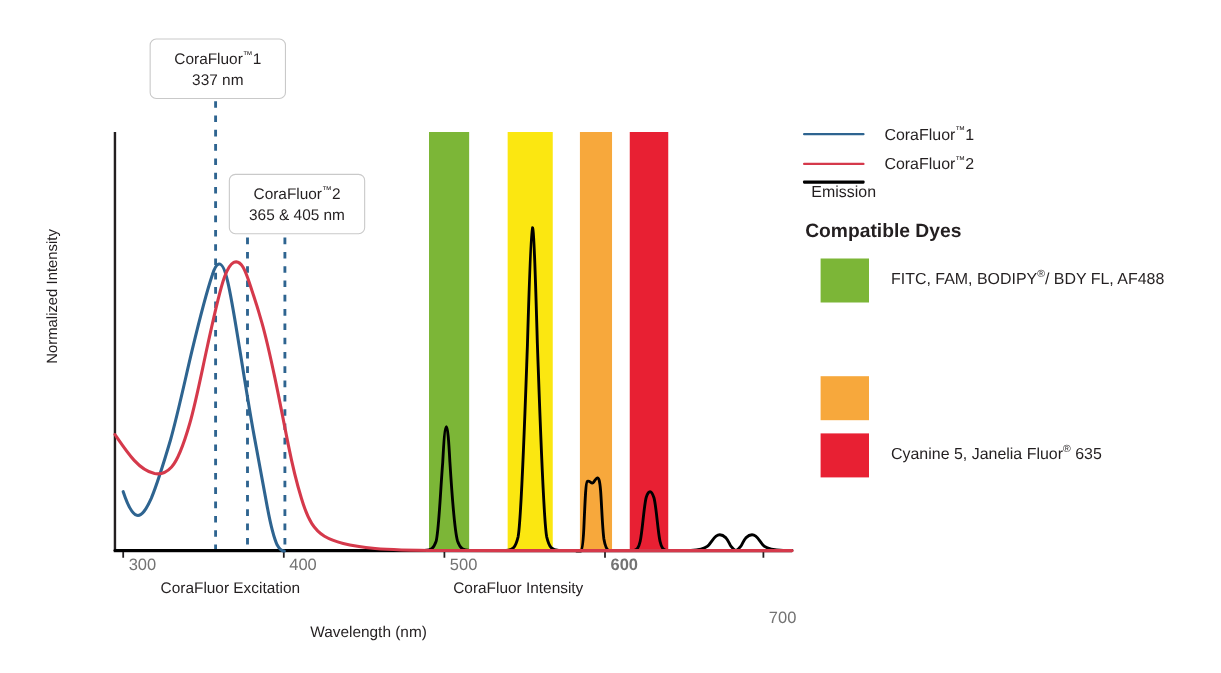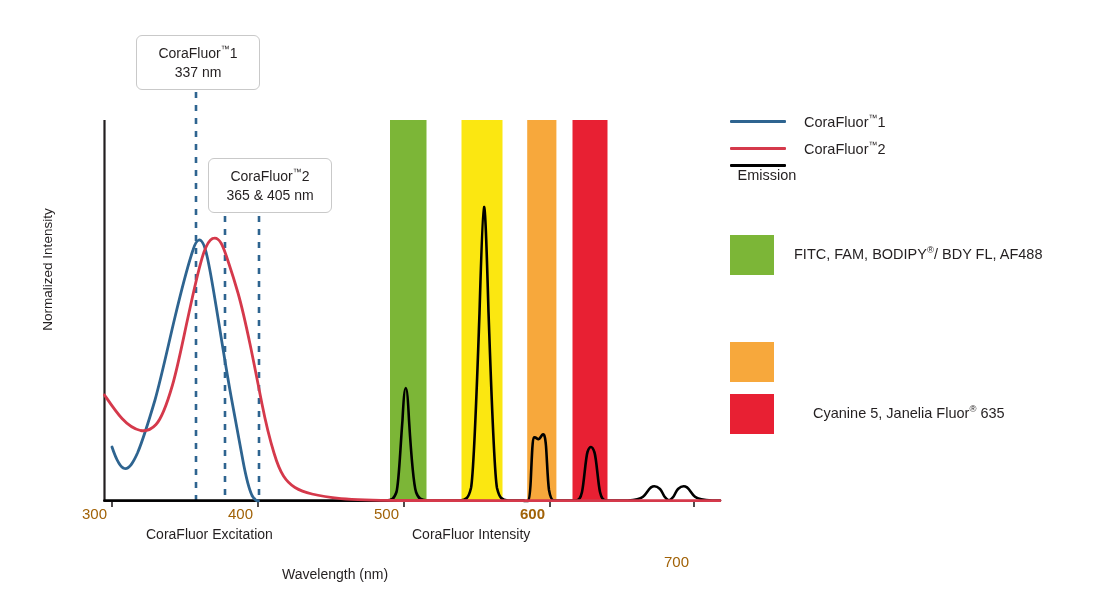--- a/index.html
+++ b/index.html
@@ -14,41 +14,41 @@
     position:absolute;font-size:13.5px;color:#231f20;white-space:nowrap;
   }
   #ylabel{
     left:-33px;top:262px;width:160px;text-align:center;
     transform:rotate(-90deg);transform-origin:50% 50%;
   }
   #xlabel{left:282px;top:566px;font-size:14px;}
   #sub-exc{left:146px;top:526px;font-size:14px;}
   #sub-emi{left:412px;top:526px;font-size:14px;}
 
-  .tick-label{position:absolute;font-size:15px;color:#a16207;text-align:left;width:60px;}
+  .tick-label{position:absolute;font-size:15px;color:#737373;text-align:right;width:60px;}
 
   
   .callout{
     position:absolute;border:1px solid #c9c9c9;border-radius:6px;background:#ffffff;
     text-align:center;font-size:14px;line-height:1.35;color:#231f20;
     padding:7px 12px 8px 12px;box-sizing:border-box;
   }
   .callout .l2{display:block;}
   sup.tm{font-size:9px;vertical-align:super;letter-spacing:0;}
 
   
   #panel{position:absolute;left:730px;top:0;width:380px;height:612px;}
   .ser-row{position:absolute;left:0;display:flex;align-items:center;}
   .ser-swatch{width:56px;height:2.5px;margin-right:18px;border-radius:1px;}
   .ser-swatch.thick{height:3px;}
   .ser-label{font-size:14.5px;color:#231f20;white-space:nowrap;}
 
   #dyes-title{position:absolute;left:2px;top:199px;font-size:17.5px;font-weight:bold;color:#231f20;}
 
-  .dye-row{position:absolute;left:0;display:flex;align-items:flex-start;}
+  .dye-row{position:absolute;left:16px;display:flex;align-items:flex-start;}
   .dye-swatch{width:44px;height:40px;flex:0 0 44px;margin-right:20px;}
   .dye-label{font-size:14.5px;line-height:1.35;color:#231f20;white-space:nowrap;padding-top:9px;}
   .dye-label.two{padding-top:1px;}
   sup.reg{font-size:9.5px;vertical-align:super;}
 </style>
 </head>
 <body>
 
 <div id="root">
 
@@ -197,30 +197,31 @@
     <div class="ser-row" style="top:140px;">
       <span class="ser-swatch" style="background:#d5394b"></span>
       <span class="ser-label"><span>CoraFluor</span><sup class="tm">™</sup><span>2</span></span>
     </div>
 
     <div class="ser-row" style="top:164px;flex-direction:column;">
       <span class="ser-swatch thick" style="background:#000000"></span>
       <span class="ser-label">Emission</span>
     </div>
 
+    <div id="dyes-title">Compatible Dyes</div>
 
     <div class="dye-row" style="top:235px;">
       <span class="dye-swatch" style="background:#7cb637"></span>
       <span class="dye-label">FITC, FAM, BODIPY<sup class="reg">®</sup>/ BDY FL, AF488</span>
     </div>
 
 
     <div class="dye-row" style="top:342px;">
       <span class="dye-swatch" style="background:#f7a83c"></span>
     </div>
 
-    <div class="dye-row" style="top:394px;gap:19px;">
+    <div class="dye-row" style="top:394px;">
       <span class="dye-swatch" style="background:#e82033"></span>
       <span class="dye-label">Cyanine 5, Janelia Fluor<sup class="reg">®</sup> 635</span>
     </div>
 
   </div>
 </div>
 
 </body></html>

